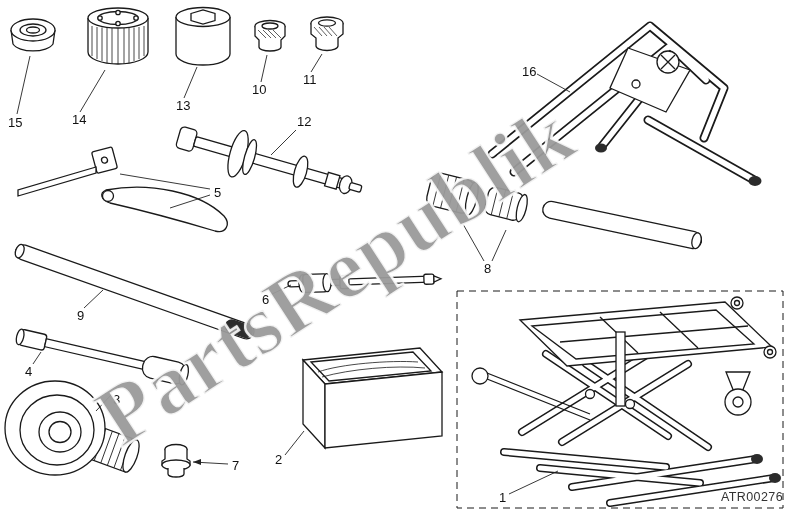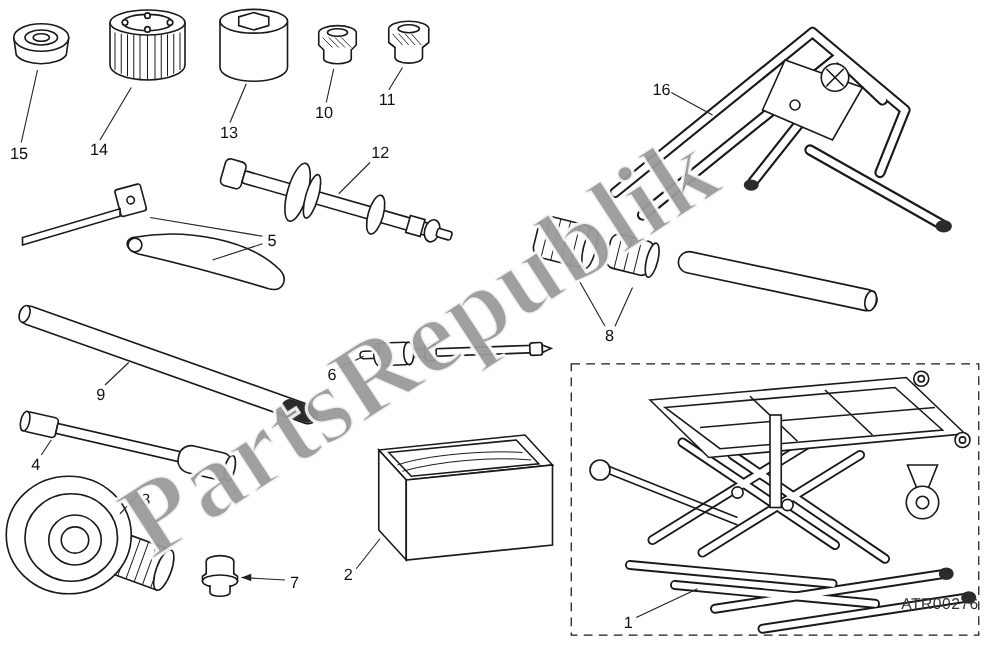--- a/index.html
+++ b/index.html
@@ -28,21 +28,21 @@
     font-family:"Liberation Serif", serif;
     font-weight:700;
     font-size:86px;
     letter-spacing:1px;
     white-space:nowrap;
     color:rgba(138,138,138,0.82);
     -webkit-text-stroke:2.5px rgba(255,255,255,0.85);
     text-shadow:0 0 3px rgba(255,255,255,0.7);
   }
   .part-code {
-    position:absolute; right:16px; bottom:30px;
+    position:absolute; right:16px; bottom:16px;
     font-size:12.5px; color:#333; letter-spacing:0.4px;
   }
 </style>
 </head>
 <body>
 
 <div class="stage">
 
   <svg class="diagram" width="799" height="520" viewBox="0 0 799 520">
     <defs>

